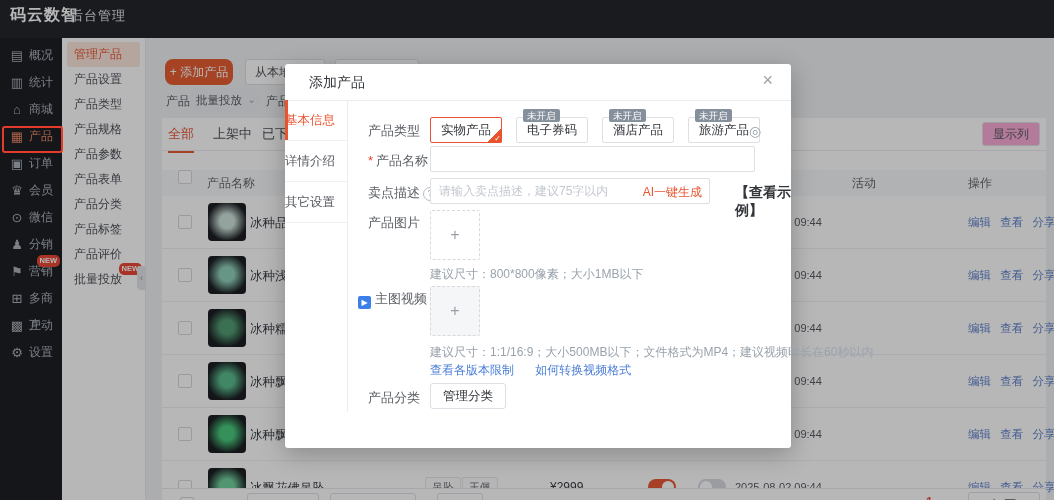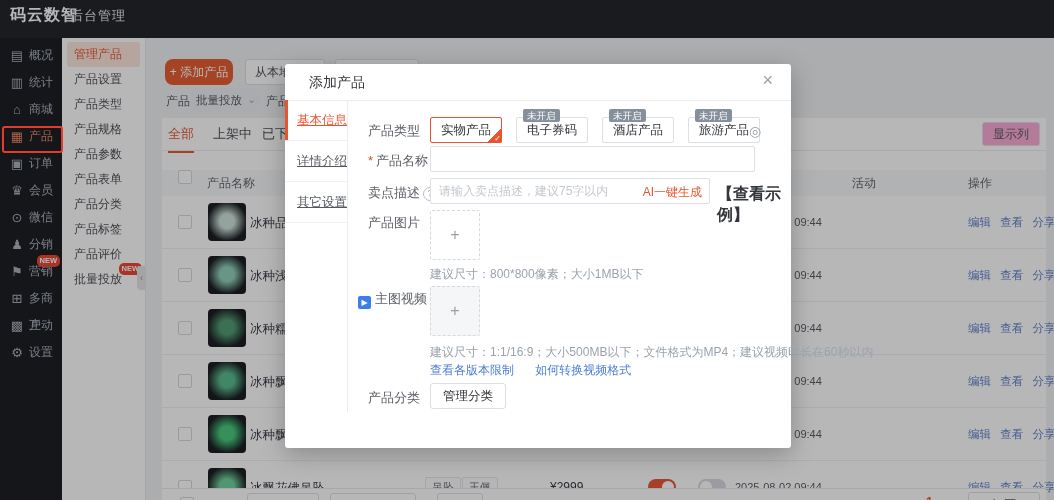--- a/index.html
+++ b/index.html
@@ -86,22 +86,22 @@
   
   .overlay{position:absolute;inset:0;background:rgba(15,17,20,0.30);z-index:40;}
   .anno-box{position:absolute;left:2px;top:126px;width:57px;height:23px;border:2px solid #e53b2c;border-radius:3px;z-index:50;}
   
   .modal{position:absolute;left:285px;top:64px;width:506px;height:384px;background:#fff;border-radius:3px;z-index:60;
     box-shadow:0 6px 24px rgba(0,0,0,0.25);}
   .m-header{position:absolute;left:0;top:0;right:0;height:36px;border-bottom:1px solid #ececec;}
   .m-title{position:absolute;left:24px;top:0;line-height:36px;font-size:14px;color:#33363b;}
   .m-close{position:absolute;right:18px;top:6px;font-size:18px;color:#9aa0a8;cursor:pointer;}
   .m-tabs{position:absolute;left:0;top:36px;width:62px;bottom:36px;border-right:1px solid #ececec;}
-  .m-tab{position:relative;height:40px;line-height:40px;padding-left:12px;font-size:12.5px;color:#55585e;
-    border-bottom:1px solid #f0f0f0;cursor:pointer;text-decoration:underline;}
+  .m-tab{position:relative;height:40px;line-height:40px;font-size:12.5px;color:#55585e;
+    border-bottom:1px solid #f0f0f0;cursor:pointer;}
   .m-tab.active{color:#e8542f;}
   .m-tab.active::before{content:"";position:absolute;left:0;top:0;bottom:0;width:3px;background:#e8542f;}
   .m-body{position:absolute;left:62px;top:36px;right:0;bottom:36px;}
   .frow{position:absolute;left:0;right:0;}
   .flabel{position:absolute;left:21px;font-size:13px;color:#5a5e64;white-space:nowrap;}
   .req{color:#e8442e;margin-right:3px;}
   .fctl{position:absolute;left:83px;}
   .r-type{top:17px;} .r-type .flabel{top:5px;}
   .ptype-row{display:flex;align-items:center;}
   .ptype{position:relative;height:26px;line-height:24px;padding:0 10px;border:1px solid #dcdfe3;border-radius:2px;
@@ -117,21 +117,21 @@
   .txt{height:26px;border:1px solid #dcdfe3;border-radius:2px;font-size:12px;color:#33363b;padding:0 8px;
     box-sizing:border-box;outline:none;font-family:inherit;}
   .txt::placeholder{color:#c3c7cf;}
   .w-name{width:325px;} 
   .r-desc{top:78px;} .r-desc .flabel{top:6px;}
   .help-circle{display:inline-block;width:12px;height:12px;line-height:11px;border:1px solid #b9bec6;border-radius:50%;
     color:#9aa0a8;font-size:9px;text-align:center;margin-left:3px;vertical-align:1px;}
   .desc-wrap{position:relative;width:280px;display:inline-block;}
   .desc-wrap .txt{width:100%;}
   .ai-link{position:absolute;right:8px;top:6px;font-size:12px;color:#e8542f;cursor:pointer;}
-  .example{position:absolute;left:370px;top:6px;font-size:16px;color:#33363b;font-weight:bold;cursor:pointer;}
+  .example{position:absolute;left:388px;top:6px;font-size:14px;color:#33363b;font-weight:bold;cursor:pointer;}
   .r-image{top:110px;} .r-image .flabel{top:4px;}
   .upload{width:50px;height:50px;border:1px dashed #d6d9de;border-radius:2px;box-sizing:border-box;background:#fff;
     color:#9aa0a8;font-size:16px;text-align:center;line-height:48px;cursor:pointer;}
   .upload.gray{background:#f5f6f8;}
   .hint{position:absolute;left:83px;font-size:12px;color:#9aa3ad;white-space:nowrap;}
   .hint-img{top:56px;}
   .r-video{top:186px;} .r-video .flabel{top:4px;left:11px;}
   .vbadge{display:inline-block;width:13px;height:13px;background:#3d7fe8;border-radius:2px;color:#fff;font-size:8px;
     line-height:13px;text-align:center;margin-right:4px;vertical-align:-2px;font-style:normal;}
   .hint-video{top:58px;}

